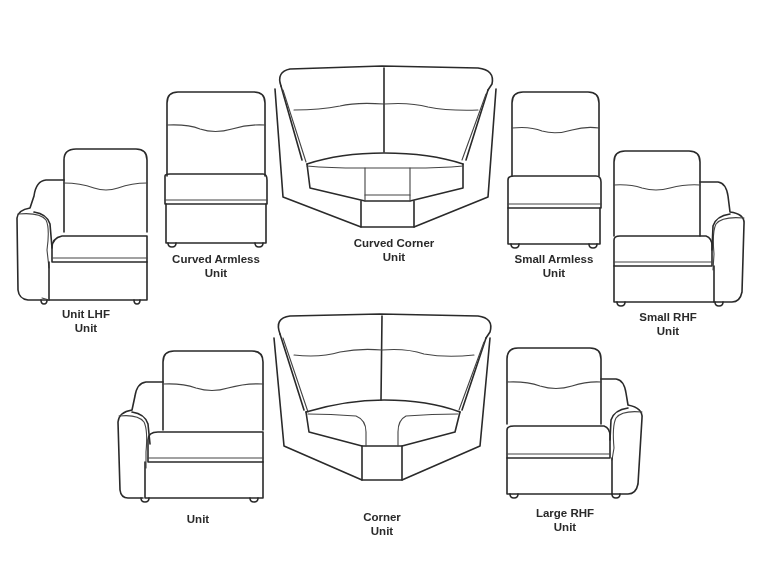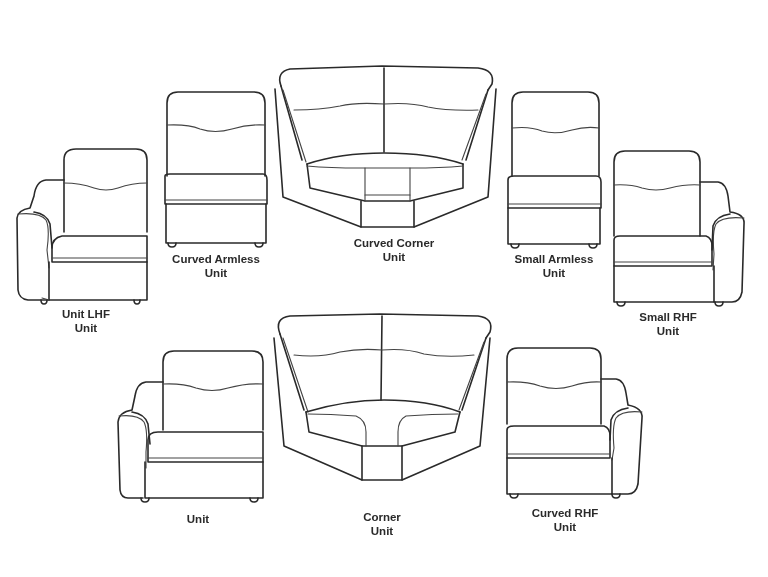--- a/index.html
+++ b/index.html
@@ -153,17 +153,17 @@
     <path class="ln" d="M601,379 L616,379 Q624,380 626,393 L628,405 Q643,408 642,418 L638,484 Q636,494 628,494 L612,494"></path>
     <path class="ln2" d="M642,412 Q622,410 616,418 Q612,426 614,448 L612,460"></path>
     <path class="ln" d="M628,408 Q614,410 611,420 L610,440"></path>
     <path class="ln" d="M507,430 Q507,426 514,426 L604,426 Q610,428 610,436 L610,458 L507,458 Z"></path>
     <path class="ln2" d="M507,454 L610,454"></path>
     <path class="ln" d="M507,458 L507,494 L612,494 L612,458"></path>
     <path class="ln" d="M510,494 Q510,498 514,498 Q518,498 518,494"></path>
     <path class="ln" d="M612,494 Q612,498 616,498 Q620,498 620,494"></path>
   </svg>
   <div class="label" style="left:495px; top:506px;">
-    <span>Curved RHF</span>
+    <span>Large RHF</span>
     <span>Unit</span>
   </div>
 
 </div>
 
 </body></html>

